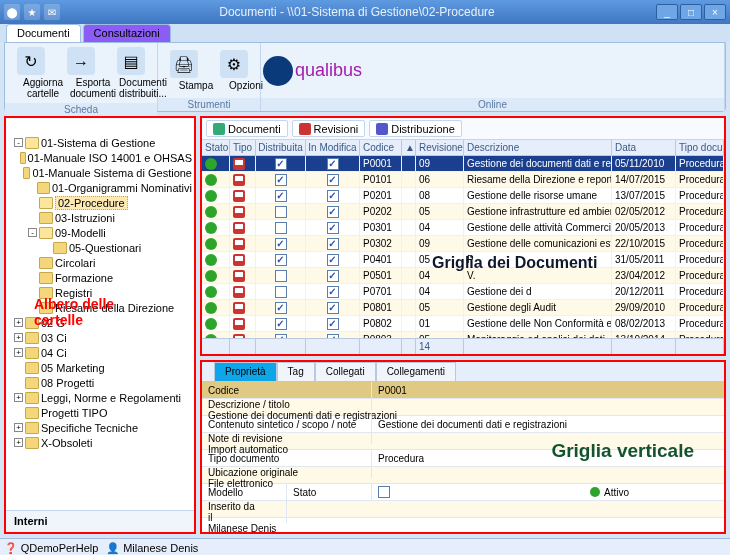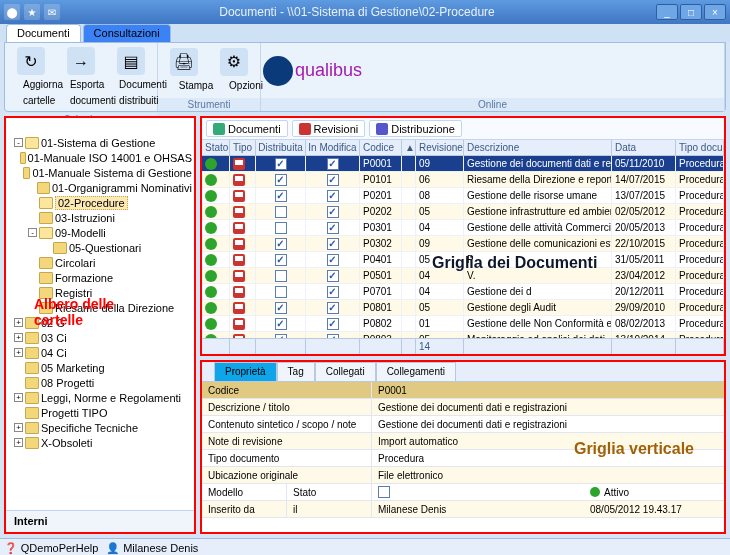--- a/index.html
+++ b/index.html
@@ -3,29 +3,29 @@
 <meta charset="utf-8">
 <style>
   * { box-sizing: border-box; margin: 0; padding: 0; font-family: Tahoma, sans-serif; font-size: 11px; }
   body { background: #d6e5f5; width: 730px; height: 555px; overflow: hidden; }
   .titlebar { height: 24px; background: linear-gradient(#5e9ae0,#3f76c2); display: flex; align-items: center; color: #fff; padding: 0 4px; }
   .titlebar .left { display: flex; gap: 4px; }
   .titlebar .icon { width: 16px; height: 16px; background: #fff3; border-radius: 2px; display:flex;align-items:center;justify-content:center;font-size:10px;}
   .titlebar .title { flex: 1; text-align: center; color: #e8f0fb; font-size: 12px; }
   .titlebar .winbtn { width: 22px; height: 16px; background: #6ea6e6; border: 1px solid #2f5fa0; border-radius: 2px; margin-left: 2px; display:flex;align-items:center;justify-content:center;color:#fff;font-size:10px;}
   .main-tabs { height: 18px; display: flex; gap: 2px; padding: 0 6px; background: #cfe1f5; }
-  .main-tab { padding: 2px 10px; background: #3b82f6; border: 1px solid #9fbde0; border-bottom: none; border-radius: 4px 4px 0 0; }
+  .main-tab { padding: 2px 10px; background: #8b5cf6; border: 1px solid #9fbde0; border-bottom: none; border-radius: 4px 4px 0 0; }
   .main-tab.active { background: #fff; }
   .ribbon { height: 70px; background: #eaf2fb; border: 1px solid #9fbde0; margin: 0 4px; border-radius: 0 0 4px 4px; display: flex; }
   .rgroup { border-right: 1px solid #c3d6ed; display: flex; flex-direction: column; }
   .rgroup .icons { flex: 1; display: flex; gap: 2px; padding: 2px; }
   .rgroup .lbl { text-align: center; font-size: 10px; color: #5b7aa3; background: #dce9f8; padding: 1px 0; }
   .rbtn { width: 48px; display: flex; flex-direction: column; align-items: center; justify-content: center; gap: 2px; padding: 2px; }
   .rbtn .bicon { width: 28px; height: 28px; background: #cfe1f5; border-radius: 4px; display:flex;align-items:center;justify-content:center;font-size:16px;}
-  .rbtn .blbl { font-size: 10px; text-align: left; line-height: 16px; margin-left: 24px; }
+  .rbtn .blbl { font-size: 10px; text-align: center; line-height: 11px; margin-left: 24px; }
   .qlogo { display: flex; align-items: center; gap: 6px; padding: 0 20px; }
   .qlogo .qicon { width: 30px; height: 30px; border-radius: 50%; background: #0b3a7a; }
   .qlogo .qtext { font-size: 18px; color: #a21caf; }
   .workspace { display: flex; margin: 4px; gap: 4px; height: 418px; }
   .tree-pane { width: 192px; border: 2px solid red; background: #fff; display: flex; flex-direction: column; position: relative; }
   .tree-content { flex: 1; overflow: hidden; padding: 2px; }
   .tree-row { display: flex; align-items: center; gap: 2px; height: 15px; white-space: nowrap; }
   .tree-row .exp { width: 9px; height: 9px; border: 1px solid #888; display: flex; align-items: center; justify-content: center; font-size: 8px; line-height: 8px; }
   .tree-row .ficon { width: 14px; height: 12px; }
   .folder-closed { background: #f3d77a; border: 1px solid #c7a74c; border-radius: 1px; }
@@ -51,27 +51,27 @@
   .tipo-ic::after{content:"";position:absolute;inset:2px 2px 5px 2px;background:#fff;}
   .chk{width:12px;height:12px;border:1px solid #5a7db0;background:#fff;display:flex;align-items:center;justify-content:center;color:#2656b5;font-size:10px;font-weight:bold;}
   .grid-foot{height:16px;background:#e7eefb;border-top:1px solid #b9c9df;display:flex;}
   .grid-annot{position:absolute;left:230px;top:136px;color:#0f172a;font-weight:bold;font-size:16px;pointer-events:none;}
   .prop-box{border:2px solid red;background:#fff;height:174px;display:flex;flex-direction:column;position:relative;}
   .prop-tabs{height:20px;display:flex;gap:0;background:#e7eefb;border-bottom:1px solid #b9c9df;}
   .ptab{padding:3px 10px;border:1px solid #b9c9df;border-bottom:none;background:#f0f5fc;font-size:10px;}
   .ptab.active{background:#0ea5e9;margin-left:12px;}
   .prop-body{flex:1;overflow:hidden;}
   .prow{display:flex;height:17px;border-bottom:1px solid #e0e7f2;background:#fff;}
-  .prow.alt{background:#fff9e8;}
+  .prow.alt{background:#fff9e8;flex-direction:column;}
   .prow.head{background:#e0c982;color:#000;}
   .pl{width:170px;padding:0 6px;border-right:1px solid #e0e7f2;font-size:10px;display:flex;align-items:center;}
   .pl2{width:85px;padding:0 6px;border-right:1px solid #e0e7f2;font-size:10px;display:flex;align-items:center;}
   .pv{flex:1;padding:0 6px;font-size:10px;display:flex;align-items:center;gap:6px;}
   .pv2{width:140px;padding:0 6px;font-size:10px;display:flex;align-items:center;gap:4px;}
-  .prop-annot{position:absolute;right:30px;top:78px;color:#a16207;font-weight:bold;font-size:16px;pointer-events:none;}
+  .prop-annot{position:absolute;right:30px;top:78px;color:#14532d;font-weight:bold;font-size:19px;pointer-events:none;}
   .statusbar{height:20px;border-top:1px solid #9fbde0;background:#e7eefb;display:flex;align-items:center;padding:0 4px;gap:8px;font-size:10px;}
   .statusbar .spacer{flex:1;}
   .statusbar .pbtn{padding:1px 6px;border:1px solid #b9c9df;background:#fff;}
   .statusbar .pbtn.active{background:#cfe1f5;}
   .green-dot{width:10px;height:10px;background:#2da52d;border-radius:50%;}
 </style>
 </head>
 <body>
 
 <div class="titlebar">

